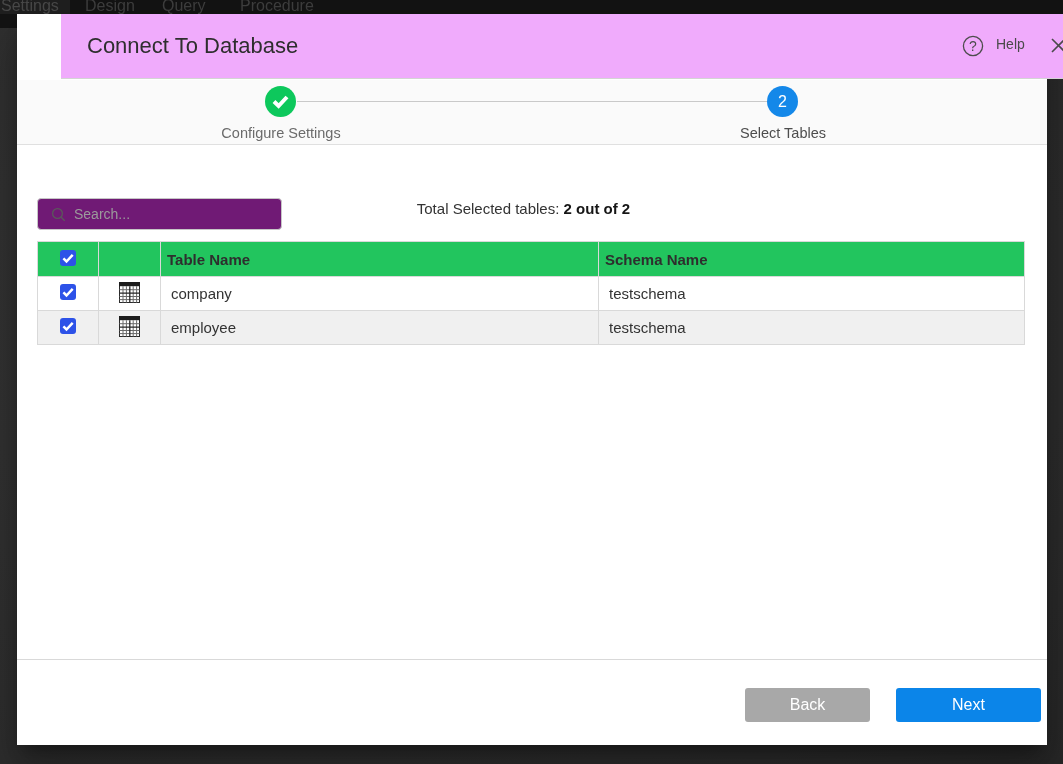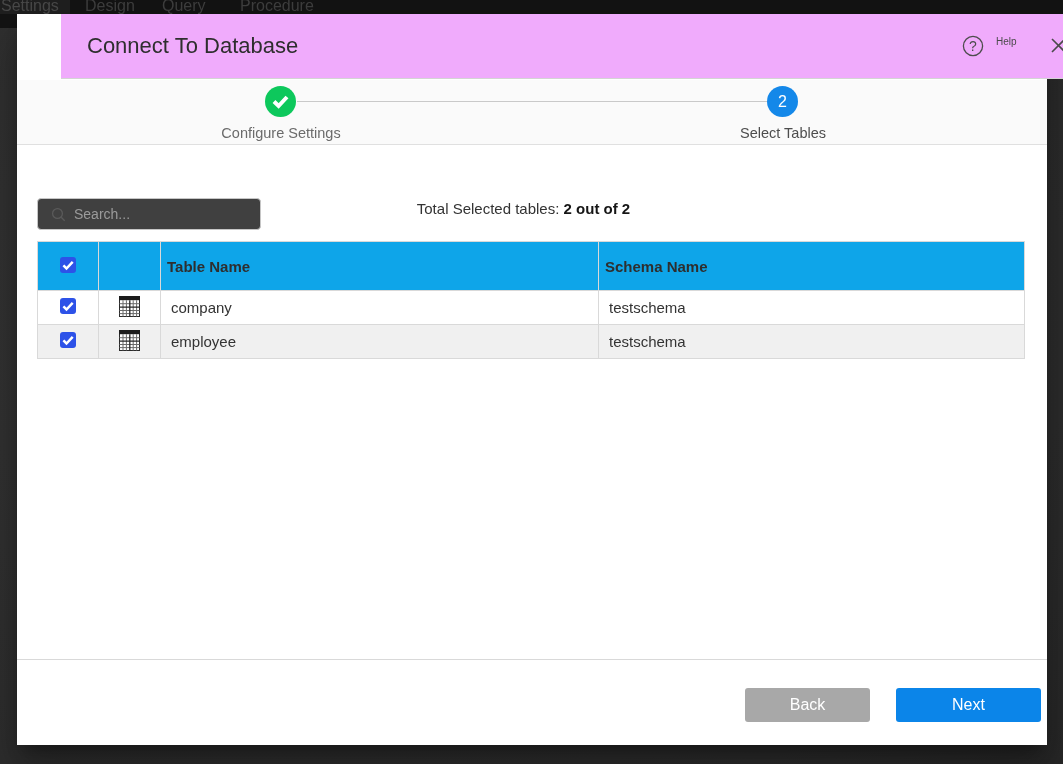--- a/index.html
+++ b/index.html
@@ -14,45 +14,45 @@
   .t2 { left:85px; }
   .t3 { left:162px; }
   .t4 { left:240px; }
 
   .modal { position:absolute; left:17px; top:14px; width:1030px; height:731px; background:#fff;
            box-shadow: 0 11px 15px -7px rgba(0,0,0,.35), 0 24px 38px 3px rgba(0,0,0,.28); }
   .mhead { position:absolute; left:0; top:0; width:100%; height:65px; background:#f0abfc;
            border-bottom:1px solid #d4d4d4;margin-left:44px; }
   .mtitle { position:absolute; left:26px; top:19px; font-size:22px; color:#2e2e2e; }
   .helpicon { position:absolute; left:901px; top:21px; }
-  .helptext { position:absolute; left:935px; top:22px; font-size:10px; color:#4a4a4a; }
+  .helptext { position:absolute; left:935px; top:22px; font-size:14px; color:#4a4a4a; }
   .closex { position:absolute; left:984px; top:18px; }
 
   .stepper { position:absolute; left:0; top:66px; width:100%; height:65px; background:#fafafa;
              border-bottom:1px solid #e0e0e0; }
   .conn { position:absolute; left:280px; top:20.5px; width:470px; height:1.5px; background:#c9c9c9; }
   .circ { position:absolute; width:31px; height:31px; border-radius:50%; top:6px; }
   .c1 { left:248px; background:#0dc85c; }
   .c2 { left:750px; background:#1488e9; color:#fff; font-size:16px; text-align:center; line-height:31px; }
   .slabel { position:absolute; top:45px; font-size:14.5px; }
   .sl1 { left:203px; width:122px; text-align:center; color:#6b6b6b; }
   .sl2 { left:722px; width:88px; text-align:center; color:#4d4d4d; }
 
   .lead { position:absolute; left:18px; top:154px; font-size:15px; color:#1f1f1f; }
-  .searchbox { position:absolute; left:20px; top:184px; width:224px; height:32px; border:1px solid #c6c6c6;
-               border-radius:4px; background:#404040; }
+  .searchbox { position:absolute; left:20px; top:184px; width:245px; height:32px; border:1px solid #c6c6c6;
+               border-radius:4px; background:#701a75; }
   .searchbox svg { position:absolute; left:12px; top:7px; }
   .ph { position:absolute; left:36px; top:7px; font-size:14px; color:#9b9b9b; }
   .total { position:absolute; left:0px; top:186px; width:1013px; text-align:center; font-size:15px; color:#333; }
   .total b { color:#161616; }
 
   table.grid { position:absolute; left:20px; top:227px; width:988px; border-collapse:collapse;
                font-size:15px; color:#333; table-layout:fixed; }
   table.grid th, table.grid td { border:1px solid #d9d9d9; padding:0 0 0 6px; overflow:hidden; }
-  table.grid th { background:#0ea5e9; height:49px; text-align:left; font-size:15px; color:#2e2e2e; }
+  table.grid th { background:#22c55e; height:35px; text-align:left; font-size:15px; color:#2e2e2e; }
   table.grid td { height:34px;padding-left:10px; }
   table.grid .ckcell, table.grid .iccell { text-align:center; padding:0; }
   tr.odd td { background:#ffffff; }
   tr.even td { background:#f0f0f0;margin-left:20px; }
   .colck { width:61px; } .colic { width:62px; }
   
   .cbx { display:inline-block; vertical-align:middle; }
 
   .footer { position:absolute; left:0; top:645px; width:100%; height:86px; background:#fff;
             border-top:1px solid #d9d9d9; }

